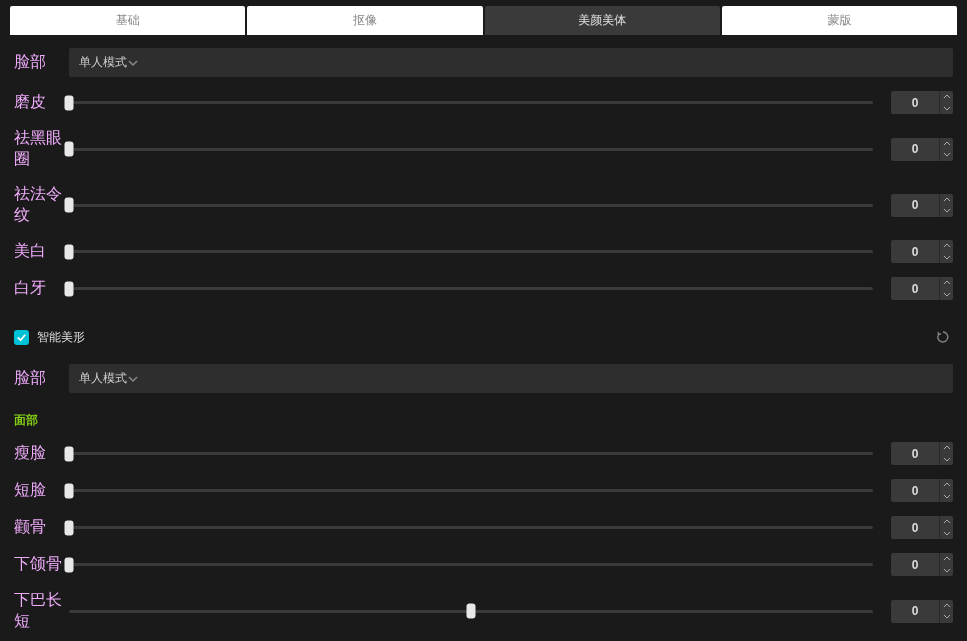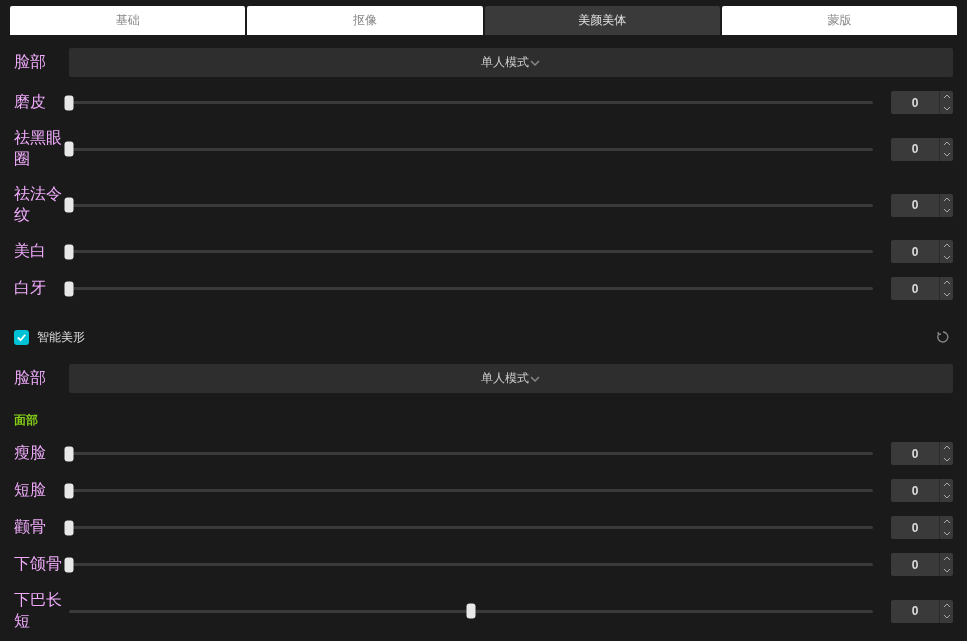--- a/index.html
+++ b/index.html
@@ -72,21 +72,21 @@
     color: #f0abfc;
     font-size: 16px;
   }
   .select-wrap {
     flex: 1;
     background: #2e2e2e;
     border-radius: 2px;
     padding: 6px 10px;
     display: flex;
     align-items: center;
-    justify-content: center;
+    justify-content: flex-start;
     cursor: pointer;
   }
   .chevron svg { width: 12px; height: 12px; display:block; }
   .slider-track {
     flex: 1;
     height: 3px;
     background: #3a3a3a;
     position: relative;
     border-radius: 2px;
     margin-right: 18px;

